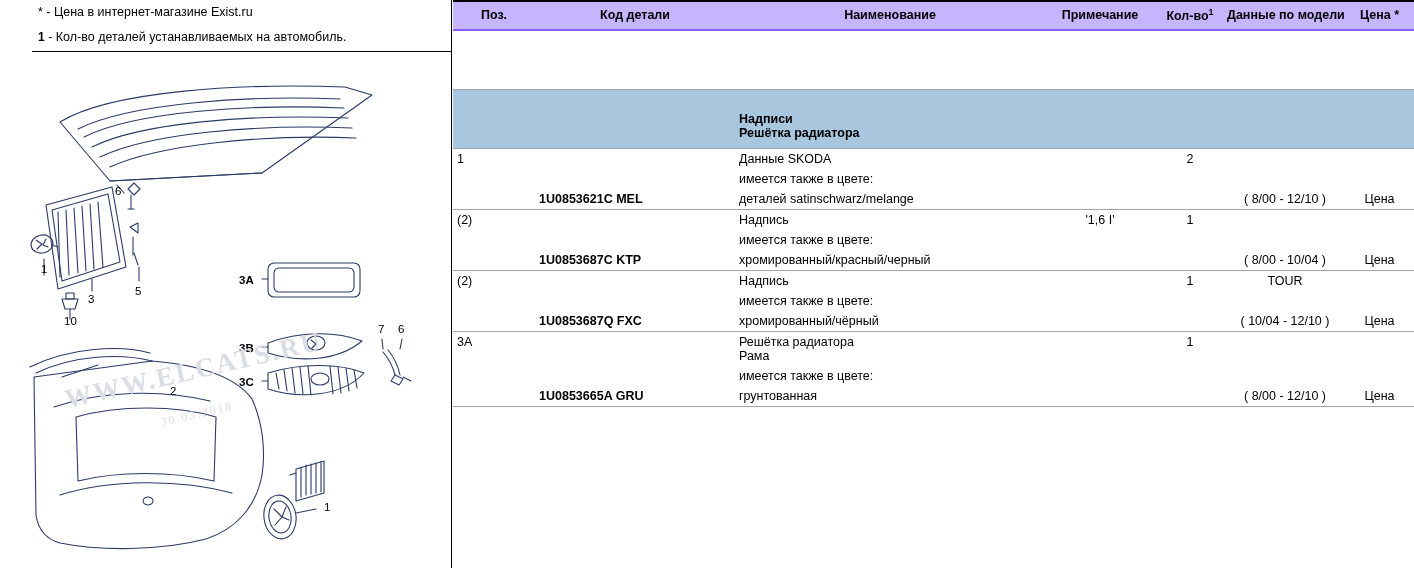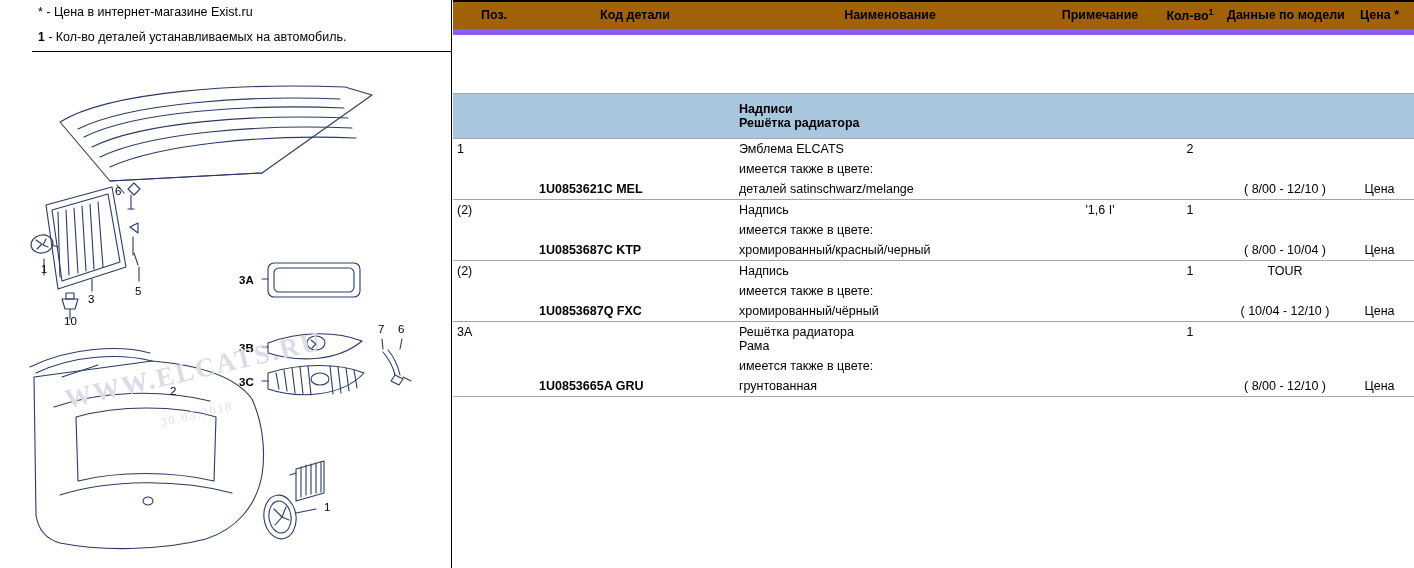--- a/index.html
+++ b/index.html
@@ -91,44 +91,44 @@
     box-sizing: border-box;
     overflow: hidden;
   }
   table.parts {
     border-collapse: collapse;
     width: 961px;
     table-layout: fixed;
     font-size: 12.5px;
   }
   table.parts th {
-    background: #a16207;
+    background: #c4b5fd;
     color: #000;
     font-size: 12.5px;
     font-weight: bold;
     text-align: center;
     padding: 5px 2px 6px 2px;
     border-top: 2px solid #000;
-    border-bottom: 6px solid #8b5cf6;
+    border-bottom: 2px solid #8b5cf6;
     white-space: nowrap;
   }
   table.parts td {
     padding: 3px 4px;
     vertical-align: top;
     color: #000;
     font-size: 12.5px;
   }
   tr.rule > td {
     border-bottom: 1px solid #9aa7b4;
   }
   tr.section > td {
     background: #a9c6df;
     font-weight: bold;
     line-height: 14px;
-    padding-top: 8px;
+    padding-top: 22px;
     padding-bottom: 8px;
     border-bottom: 1px solid #9aa7b4;
     border-top: 1px solid #9aa7b4;
   }
   td.pos   { text-align: left; padding-left: 22px; }
   td.code  { text-align: left; font-weight: bold; padding-left: 82px; }
   td.name  { text-align: left; padding-left: 10px; }
   td.note  { text-align: center; }
   td.qty   { text-align: center; }
   td.model { text-align: center; }
@@ -314,21 +314,21 @@
           <td></td>
           <td class="name" colspan="5">
             <div>Надписи</div>
             <div>Решётка радиатора</div>
           </td>
         </tr>
 
         <tr>
           <td class="pos">1</td>
           <td class="code"></td>
-          <td class="name">Эмблема ELCATS</td>
+          <td class="name">Данные SKODA</td>
           <td class="note"></td>
           <td class="qty">2</td>
           <td class="model"></td>
           <td class="price"></td>
         </tr>
         <tr>
           <td class="pos"></td>
           <td class="code"></td>
           <td class="name sub-line">имеется также в цвете:</td>
           <td class="note"></td>

